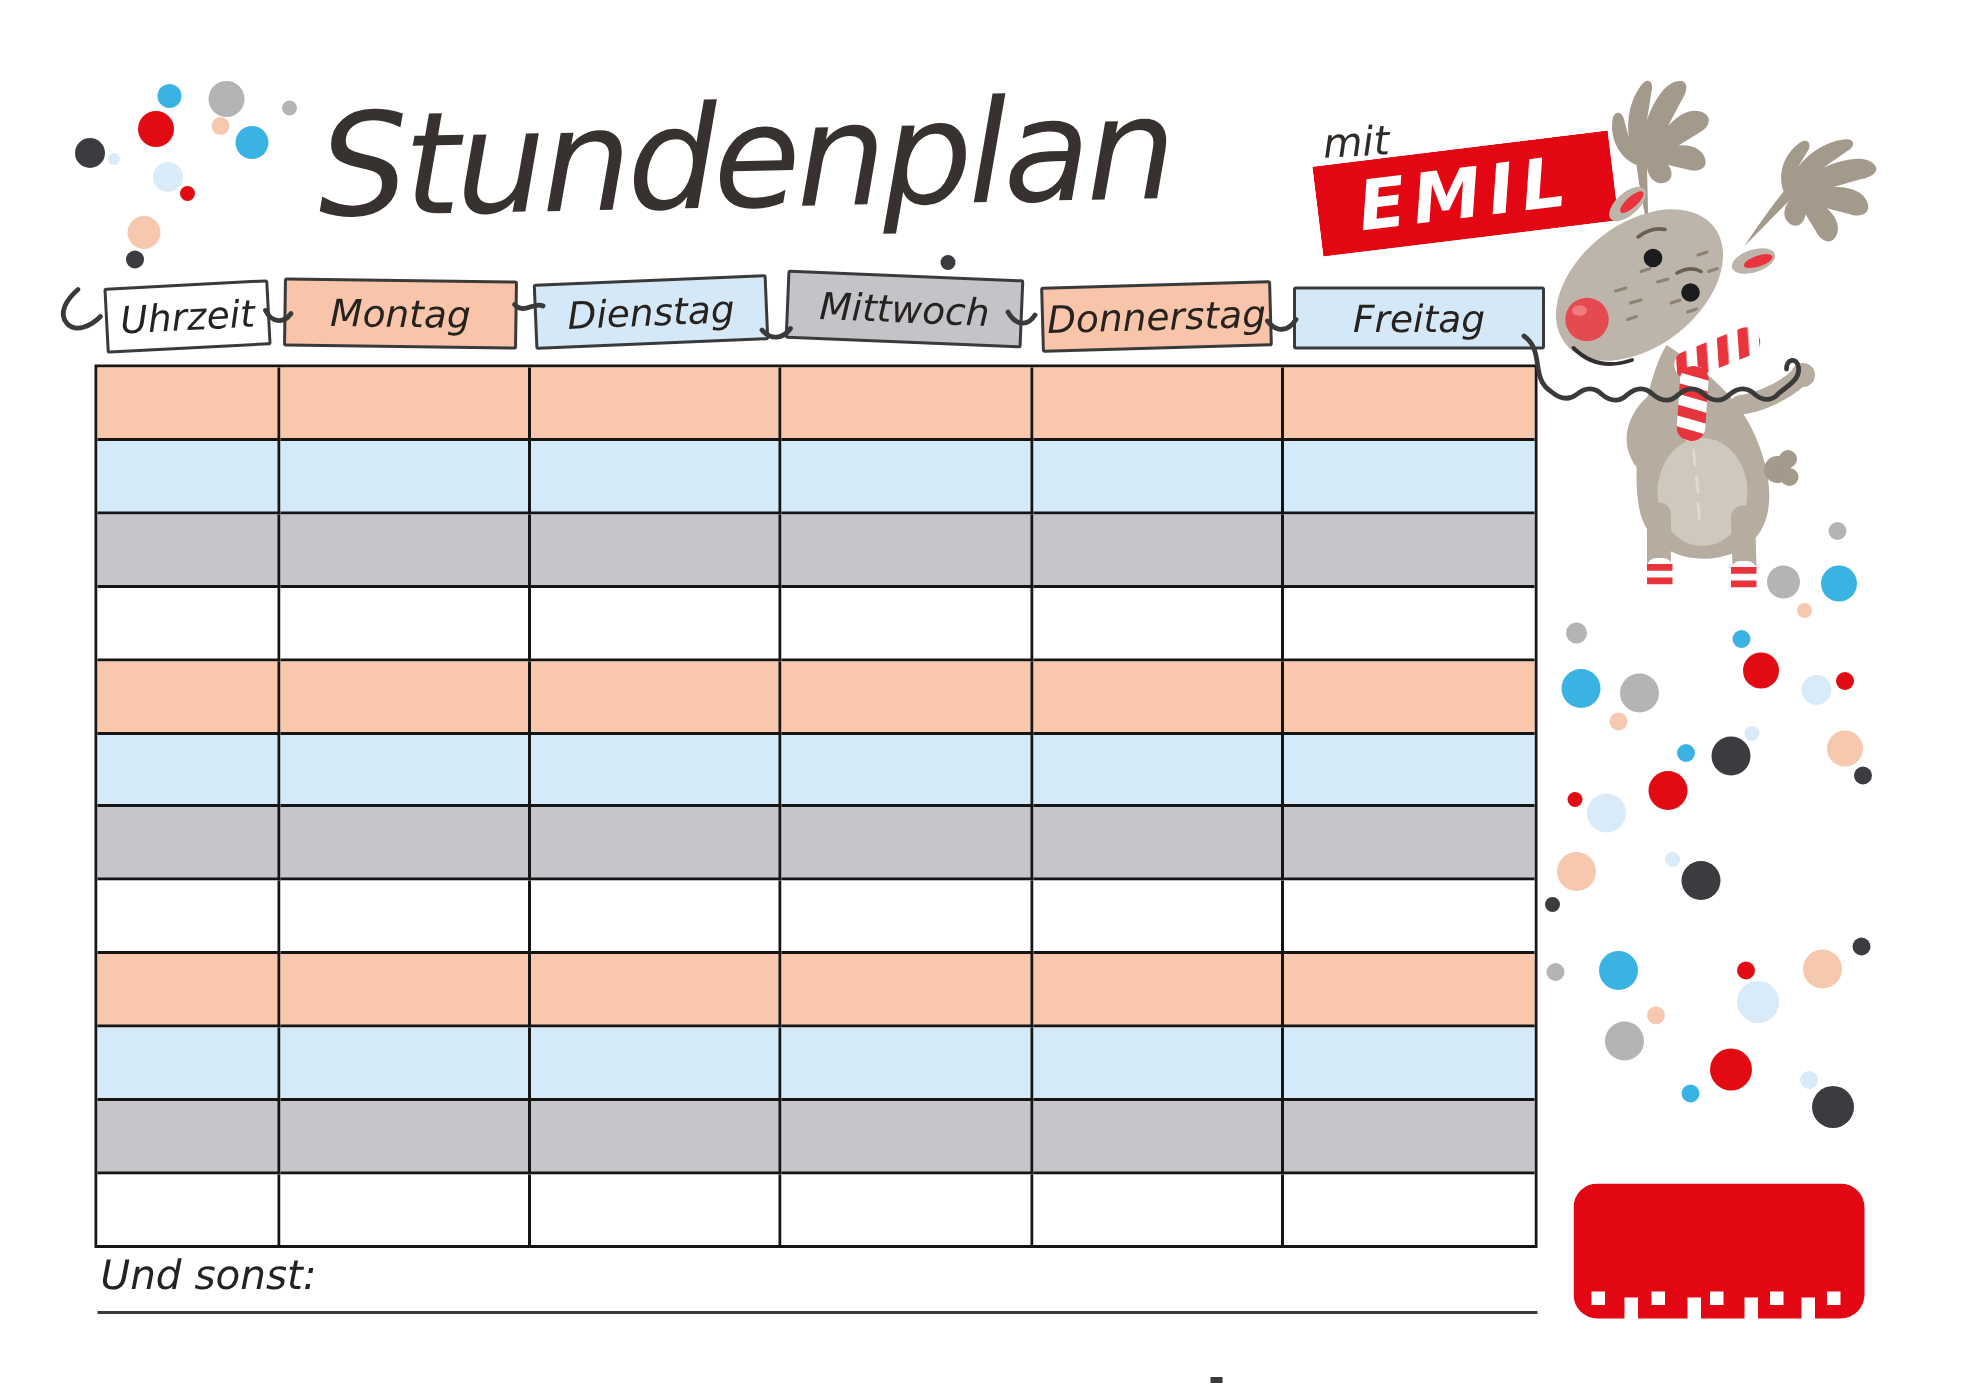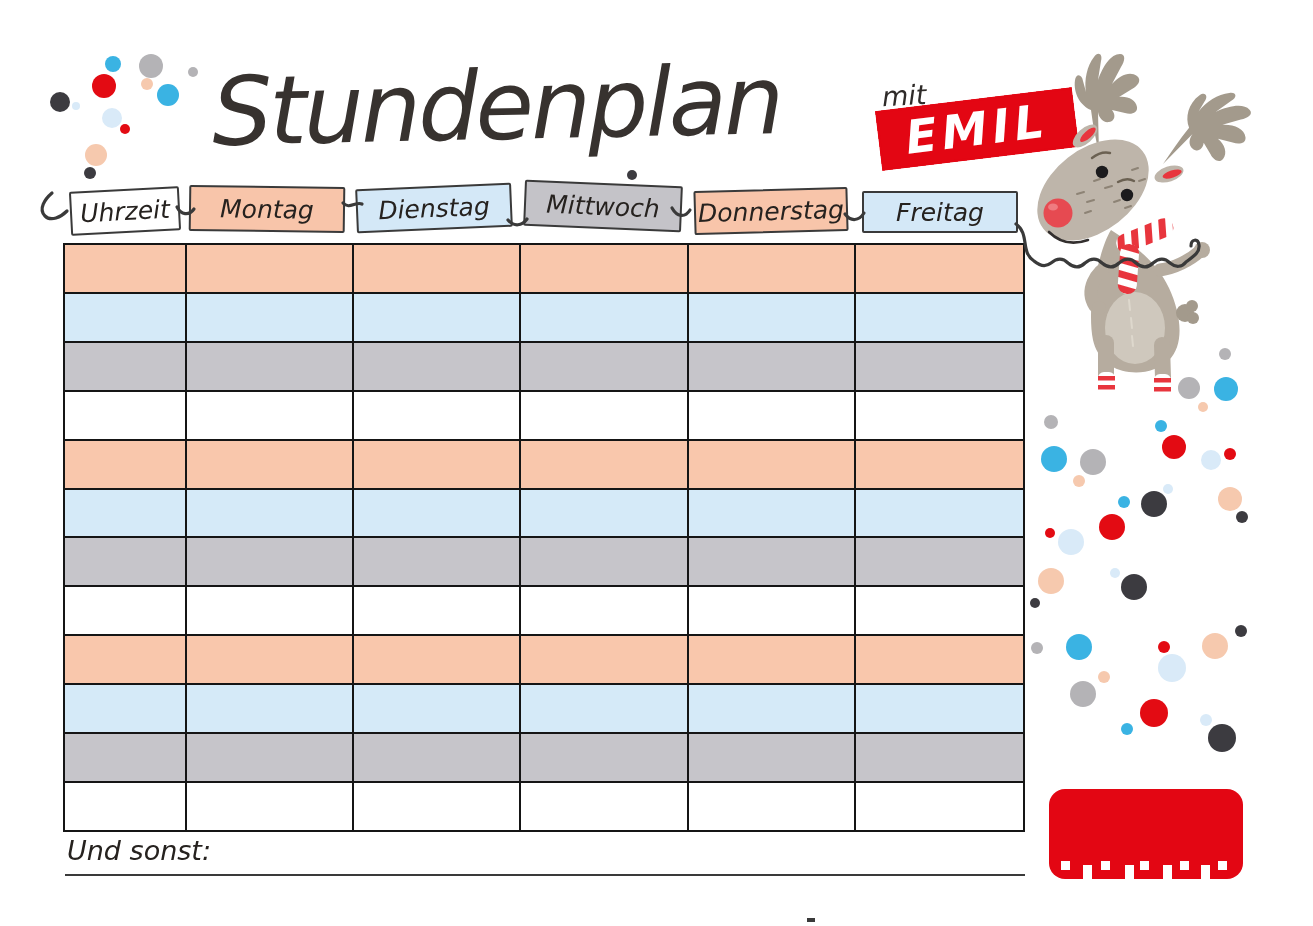--- a/index.html
+++ b/index.html
@@ -217,21 +217,21 @@
       </div>
       <div class="tab" style="left: 356px; top: 186px; width: 156px; height: 44px; background: rgb(212, 232, 247); transform: rotate(-2.4deg);">
         <span>Dienstag</span>
       </div>
       <div class="tab" style="left: 524px; top: 183px; width: 158px; height: 46px; background: rgb(196, 195, 200); transform: rotate(2.4deg);">
         <span>Mittwoch</span>
       </div>
       <div class="tab" style="left: 694px; top: 189px; width: 154px; height: 44px; background: rgb(248, 197, 170); transform: rotate(-1.6deg);">
         <span>Donnerstag</span>
       </div>
-      <div class="tab" style="left: 862px; top: 191px; width: 156px; height: 42px; background: rgb(212, 232, 247); transform: rotate(0deg);">
+      <div class="tab" style="left: 862px; top: 191px; width: 168px; height: 42px; background: rgb(212, 232, 247); transform: rotate(0deg);">
         <span>Freitag</span>
       </div>
     </div>
 
   <svg id="string-layer" width="1313" height="926">
     <g stroke="#3a3a3a" stroke-width="3.2" fill="none" stroke-linecap="round">
       <path d="M52,193 C45,199 38,209 45,216 C51,222 61,217 67,211"></path>
       <path d="M177,207 C181,215 189,216 194,209"></path>
       <path d="M343,203 C349,210 356,201 362,204"></path>
       <path d="M508,220 C514,227 522,226 527,219"></path>

